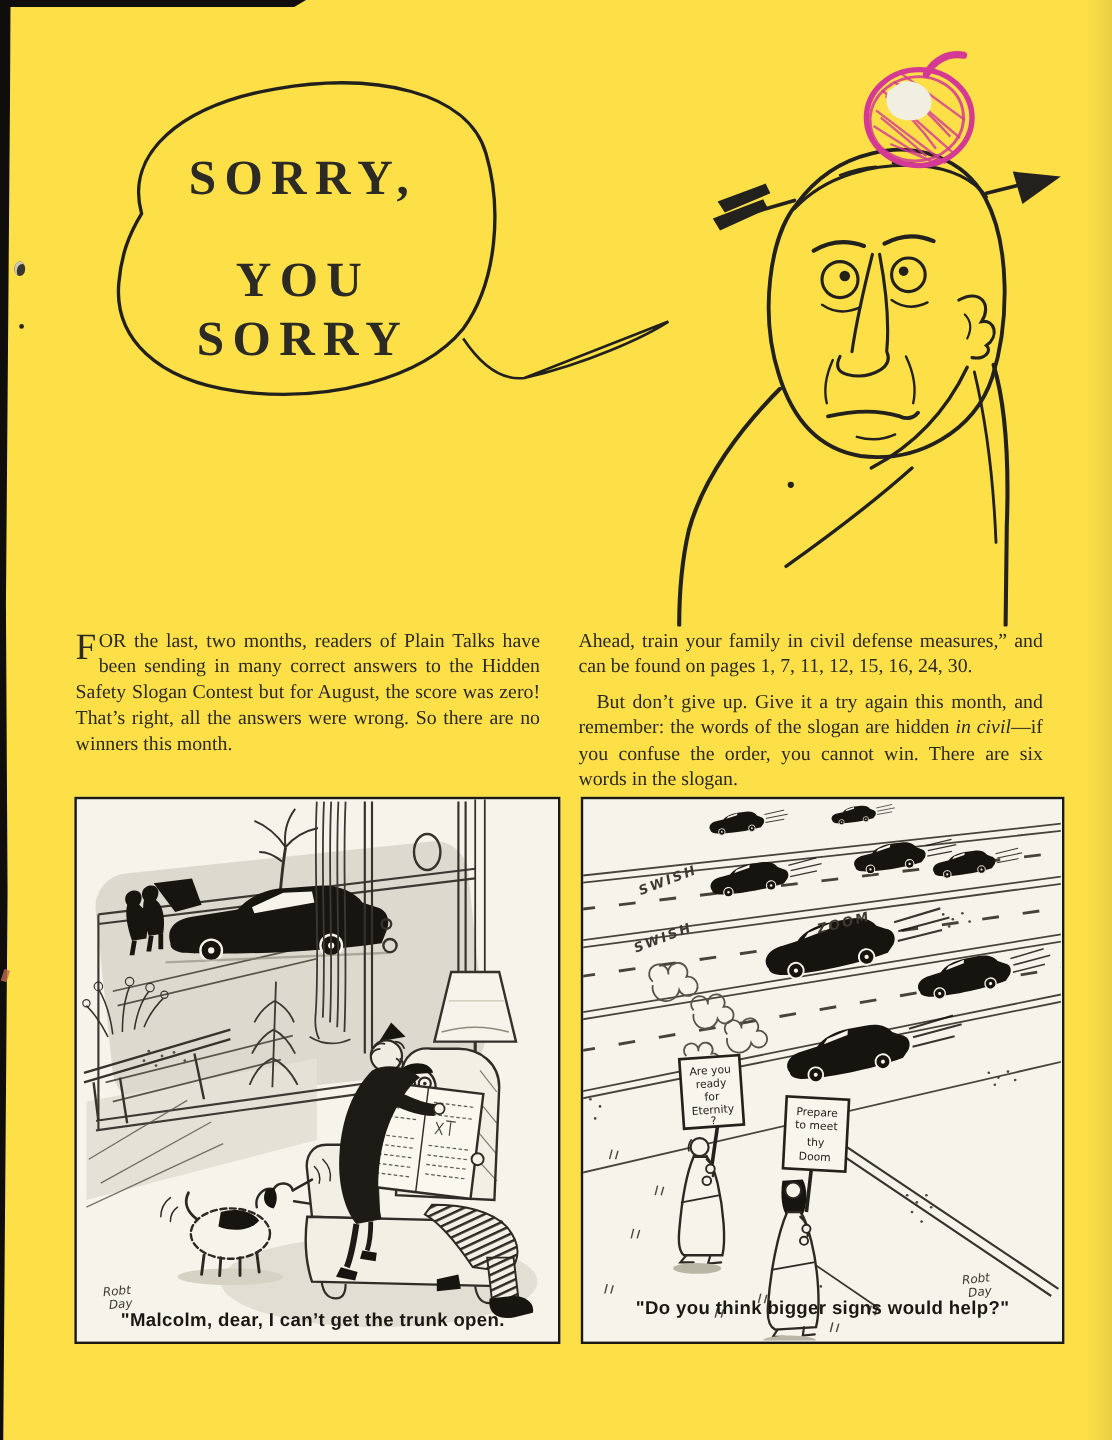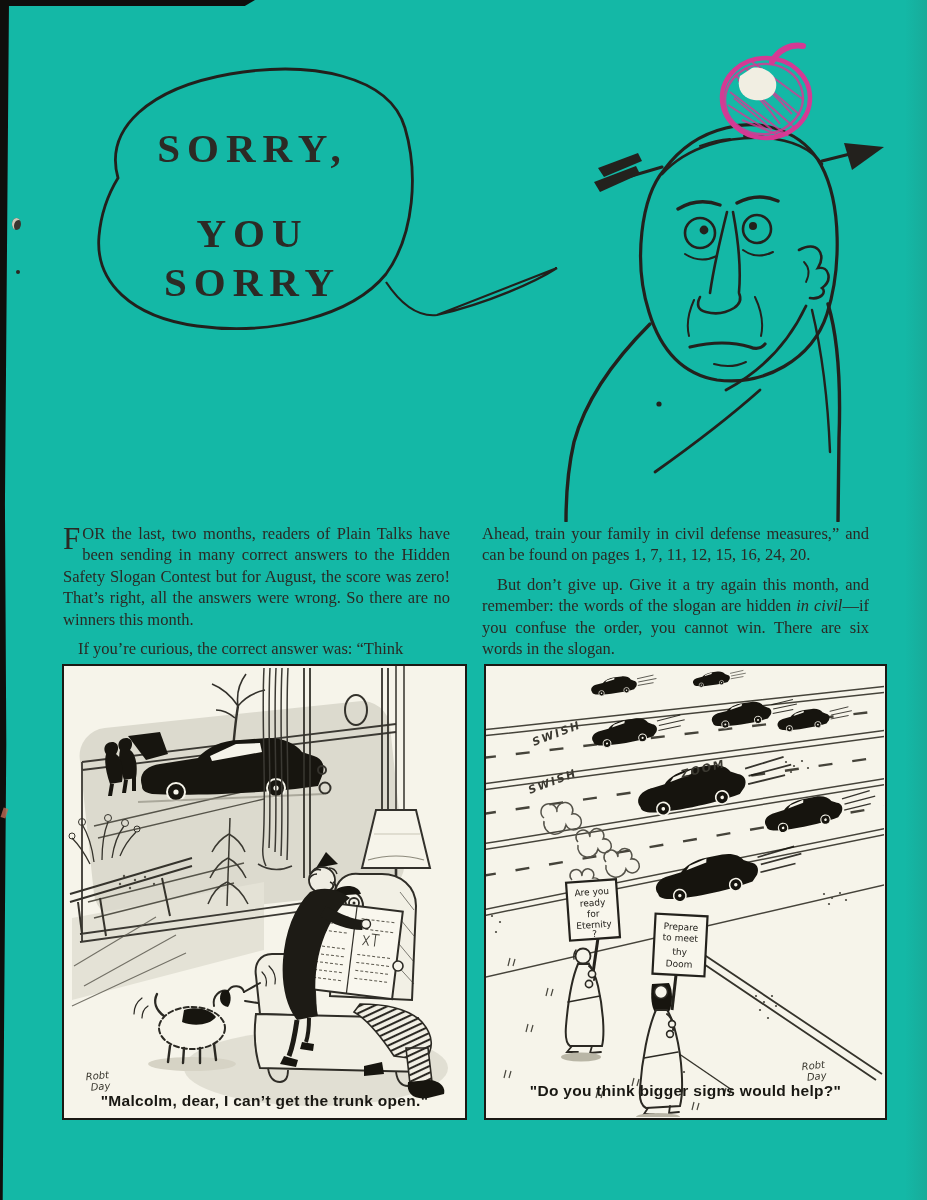--- a/index.html
+++ b/index.html
@@ -1,18 +1,18 @@
 <!DOCTYPE html>
 <html><head>
 <meta charset="utf-8">
 <style>
   html,body{margin:0;padding:0;}
   body{width:927px;height:1200px;position:relative;overflow:hidden;
        font-family:"Liberation Serif", serif;}
-  .page{position:absolute;inset:0;background:#14b8a6;}
+  .page{position:absolute;inset:0;background:#fde047;}
   
   .edge-left{position:absolute;left:0;top:0;width:9px;height:1200px;background:#0f0e0c;
              clip-path:polygon(0 0,100% 0,55% 42%,70% 62%,30% 100%,0 100%);}
   .edge-top{position:absolute;left:0;top:0;width:255px;height:6px;background:#0f0e0c;
             clip-path:polygon(0 0,100% 0,96% 100%,0 100%);}
   .speck1{position:absolute;left:12px;top:218px;width:9px;height:12px;border-radius:50%;
           background:#3a3630;box-shadow:inset 2px 2px 0 #cfc9b8;}
   .speck2{position:absolute;left:16px;top:270px;width:4px;height:4px;border-radius:50%;background:#2a2722;}
   .speck3{position:absolute;left:2px;top:808px;width:5px;height:10px;background:#c06a55;transform:rotate(18deg);opacity:.8;}
   .edge-right{position:absolute;right:0;top:0;width:22px;height:1200px;
@@ -118,24 +118,23 @@
   </svg>
 
   <div class="headline">
     <div class="hl1">SORRY,</div>
     <div class="hl2">YOU</div>
     <div class="hl3">SORRY</div>
   </div>
 
   <div class="col col-left">
     <p><span class="dropcap">F</span><span>OR the last, two months, readers of Plain Talks have been sending in many correct answers to the Hidden Safety Slogan Contest but for August, the score was zero! That’s right, all the answers were wrong. So there are no winners this month.</span></p>
-    <p><span>If you’re curious, the correct answer was: “Think</span></p>
   </div>
   <div class="col col-right">
-    <p><span>Ahead, train your family in civil defense measures,” and can be found on pages 1, 7, 11, 12, 15, 16, 24, 20.</span></p>
+    <p><span>Ahead, train your family in civil defense measures,” and can be found on pages 1, 7, 11, 12, 15, 16, 24, 30.</span></p>
     <p><span>But don’t give up. Give it a try again this month, and remember: the words of the slogan are hidden </span><i>in civil</i><span>—if you confuse the order, you cannot win. There are six words in the slogan.</span></p>
   </div>
 
   <div class="panel panel-left">
     <svg width="400" height="451" viewBox="0 0 400 451">
 
       <rect x="22" y="48" width="312" height="192" rx="28" transform="rotate(-6 178 144)" fill="#dcdace"></rect>
       <path d="M8,252 L200,216 L200,284 L8,334 Z" fill="#e4e2d6"></path>
       <ellipse cx="252" cy="402" rx="132" ry="38" fill="#e1dfd3"></ellipse>
       <ellipse cx="128" cy="398" rx="44" ry="7" fill="#d6d3c5"></ellipse>

